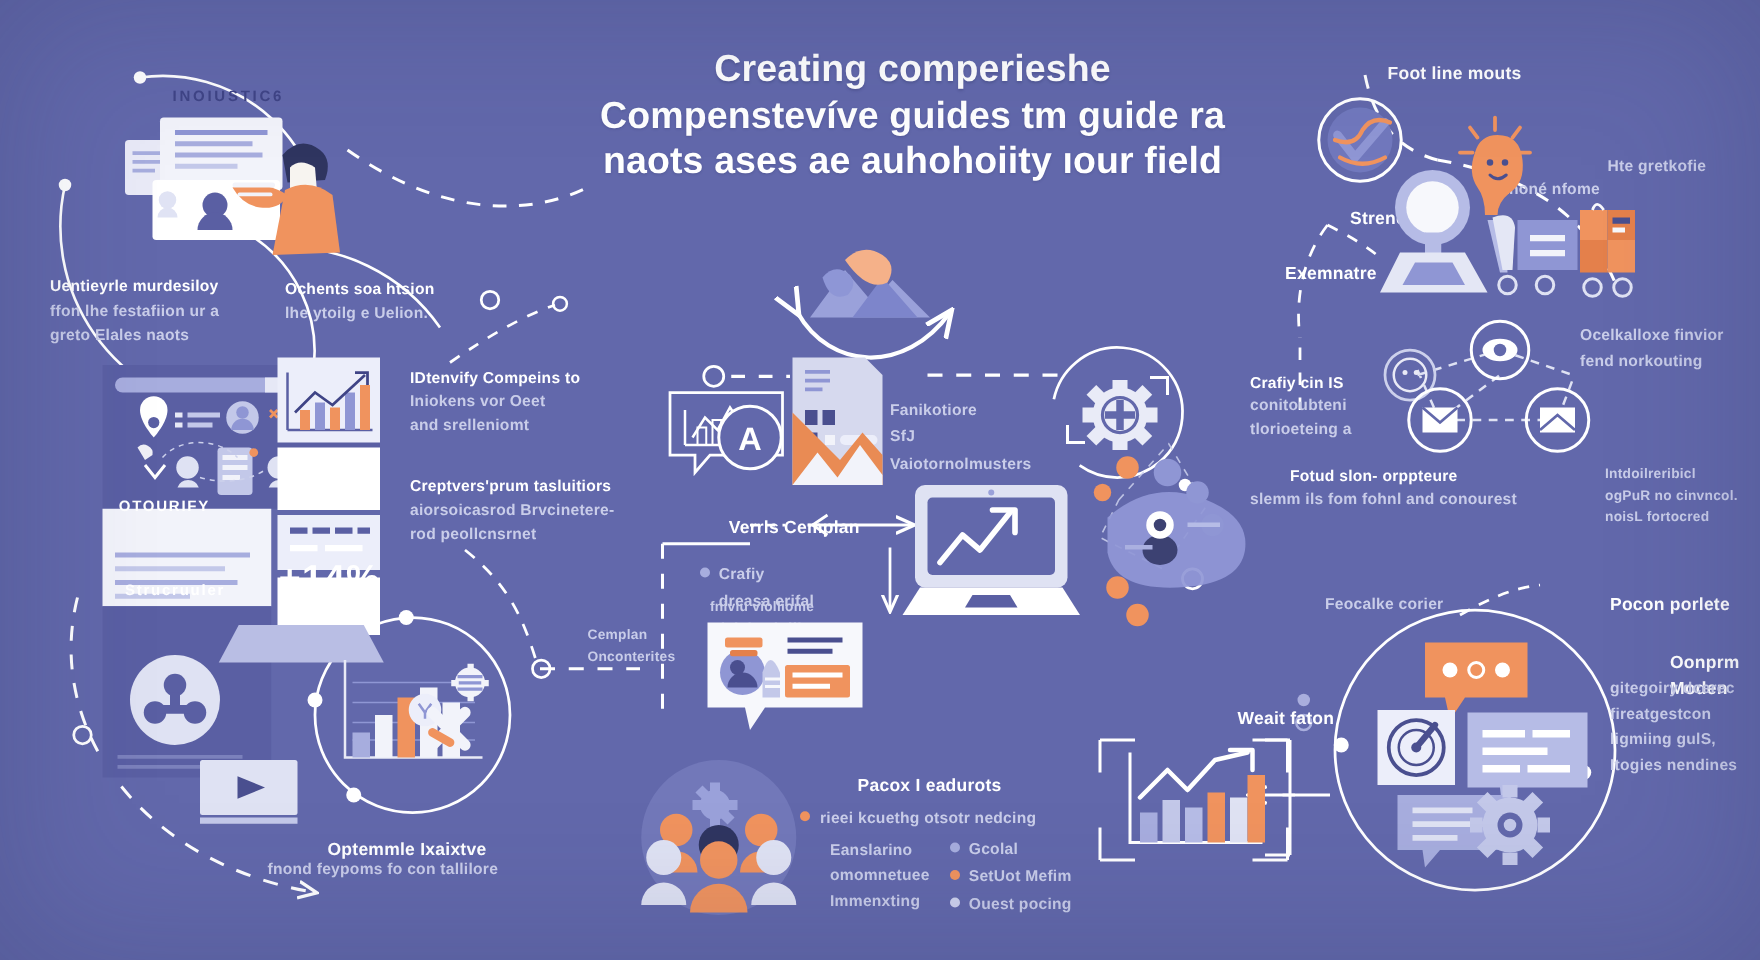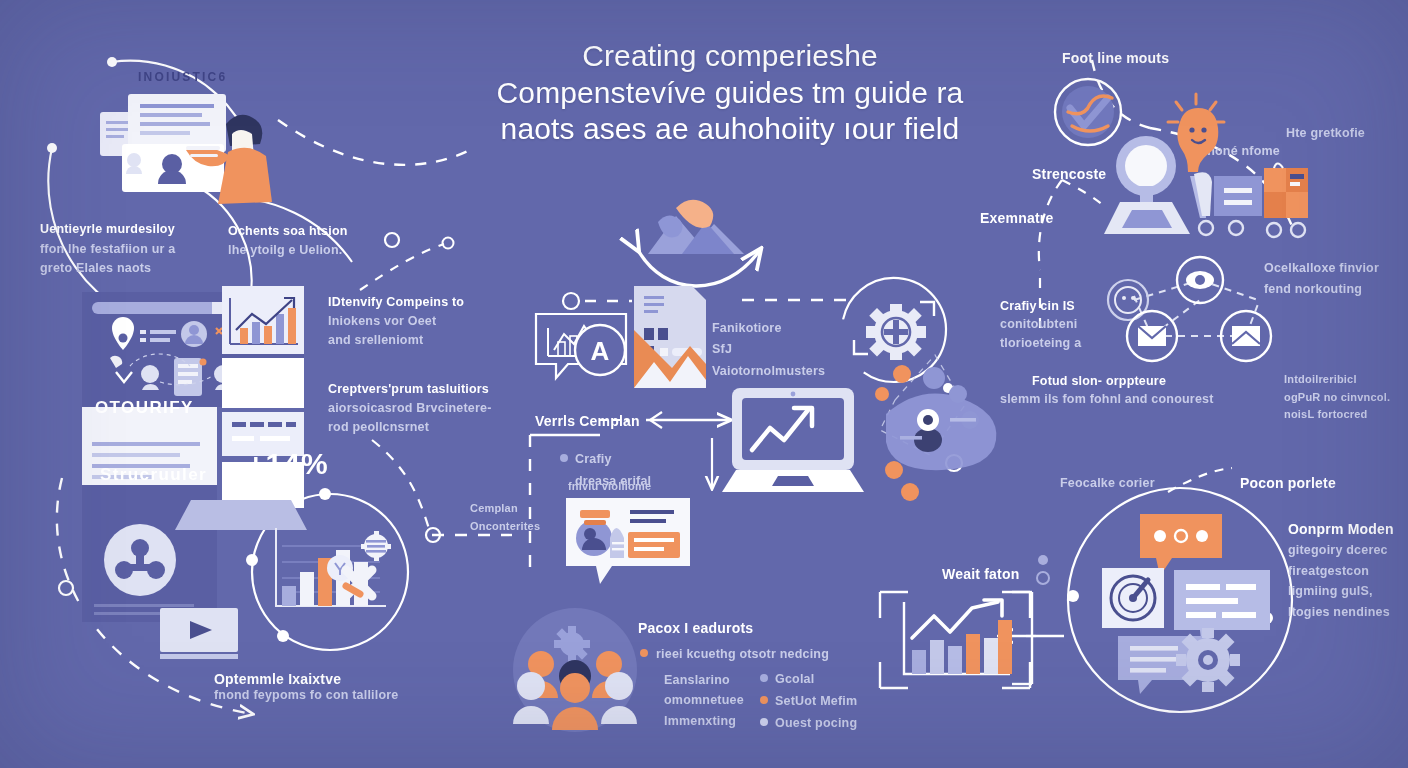--- a/index.html
+++ b/index.html
@@ -12,41 +12,41 @@
     position:relative; width:1408px; height:768px;
     background:#6268ab; overflow:hidden;
   }
   .abs { position:absolute; }
   svg { display:block; overflow:visible; }
 
   
   .title {
     position:absolute; left:470px; top:38px; width:520px;
     text-align:center; color:#ffffff;
-    font-size:30px; font-weight:normal; line-height:1.22;
+    font-size:30px; font-weight:bold; line-height:1.22;
     letter-spacing:.1px; text-shadow:0 1px 2px rgba(40,44,90,.25);
   }
   .title span { display:block; white-space:nowrap; }
 
   .lbl {
     position:absolute; color:#e9eaf6; font-size:12.5px;
     line-height:1.5; letter-spacing:.2px;
   }
   .lbl.bold { font-weight:bold; color:#ffffff; }
   .lbl.dim  { color:#c9cde9;font-weight:bold; }
-  .lbl.big  { font-size:14px; }
+  .lbl.big  { font-size:14px;margin-left:48px; }
   .lbl.sm   { font-size:11px; }
 
   .stat {
     position:absolute; font-weight:bold; color:#ffffff;
     font-size:34px; letter-spacing:1px;text-align:center;
   }
   .panelword {
     position:absolute; font-weight:bold; color:#4c5192;
-    font-size:17px; letter-spacing:1.4px;
+    font-size:12px; letter-spacing:1.4px;
   }
   .panelword.white { color:#ffffff; }
 
   .kicker {
     position:absolute; font-weight:bold; font-size:12px;
     color:#3f4486; letter-spacing:2.2px;
   }
 
   
   .bullet-row { display:flex; align-items:flex-start; gap:7px; margin-bottom:3px; }
@@ -259,21 +259,21 @@
     <rect x="10" y="136" width="14" height="5" fill="#5a5fa3"></rect>
     <rect x="28" y="136" width="14" height="5" fill="#5a5fa3"></rect>
     <rect x="46" y="136" width="14" height="5" fill="#5a5fa3"></rect>
     <rect x="64" y="136" width="10" height="5" fill="#5a5fa3"></rect>
     <rect x="10" y="150" width="22" height="5" fill="#ffffff"></rect>
     <rect x="38" y="150" width="30" height="5" fill="#ffffff"></rect>
     <rect x="0" y="176" width="82" height="46" fill="#ffffff"></rect>
   </svg>
 
   <div class="stat" style="left:238px; top:360px;">707</div>
-  <div class="stat" style="left:247px; top:447px; font-size:30px;">+14%</div>
+  <div class="stat" style="left:223px; top:447px; font-size:30px;">+14%</div>
 
   <svg class="abs" style="left:175px; top:500px; width:132px; height:34px;">
     <path d="M16,0 L116,0 L132,30 L0,30 Z" fill="#b9bee4"></path>
   </svg>
 
   <svg class="abs" style="left:160px; top:608px; width:78px; height:52px;">
     <rect x="0" y="0" width="78" height="44" rx="2" fill="#dfe2f3"></rect>
     <path d="M30,13 L52,22 L30,31 Z" fill="#4a4f8f"></path>
     <rect x="0" y="46" width="78" height="5" fill="#c3c8e9"></rect>
   </svg>

